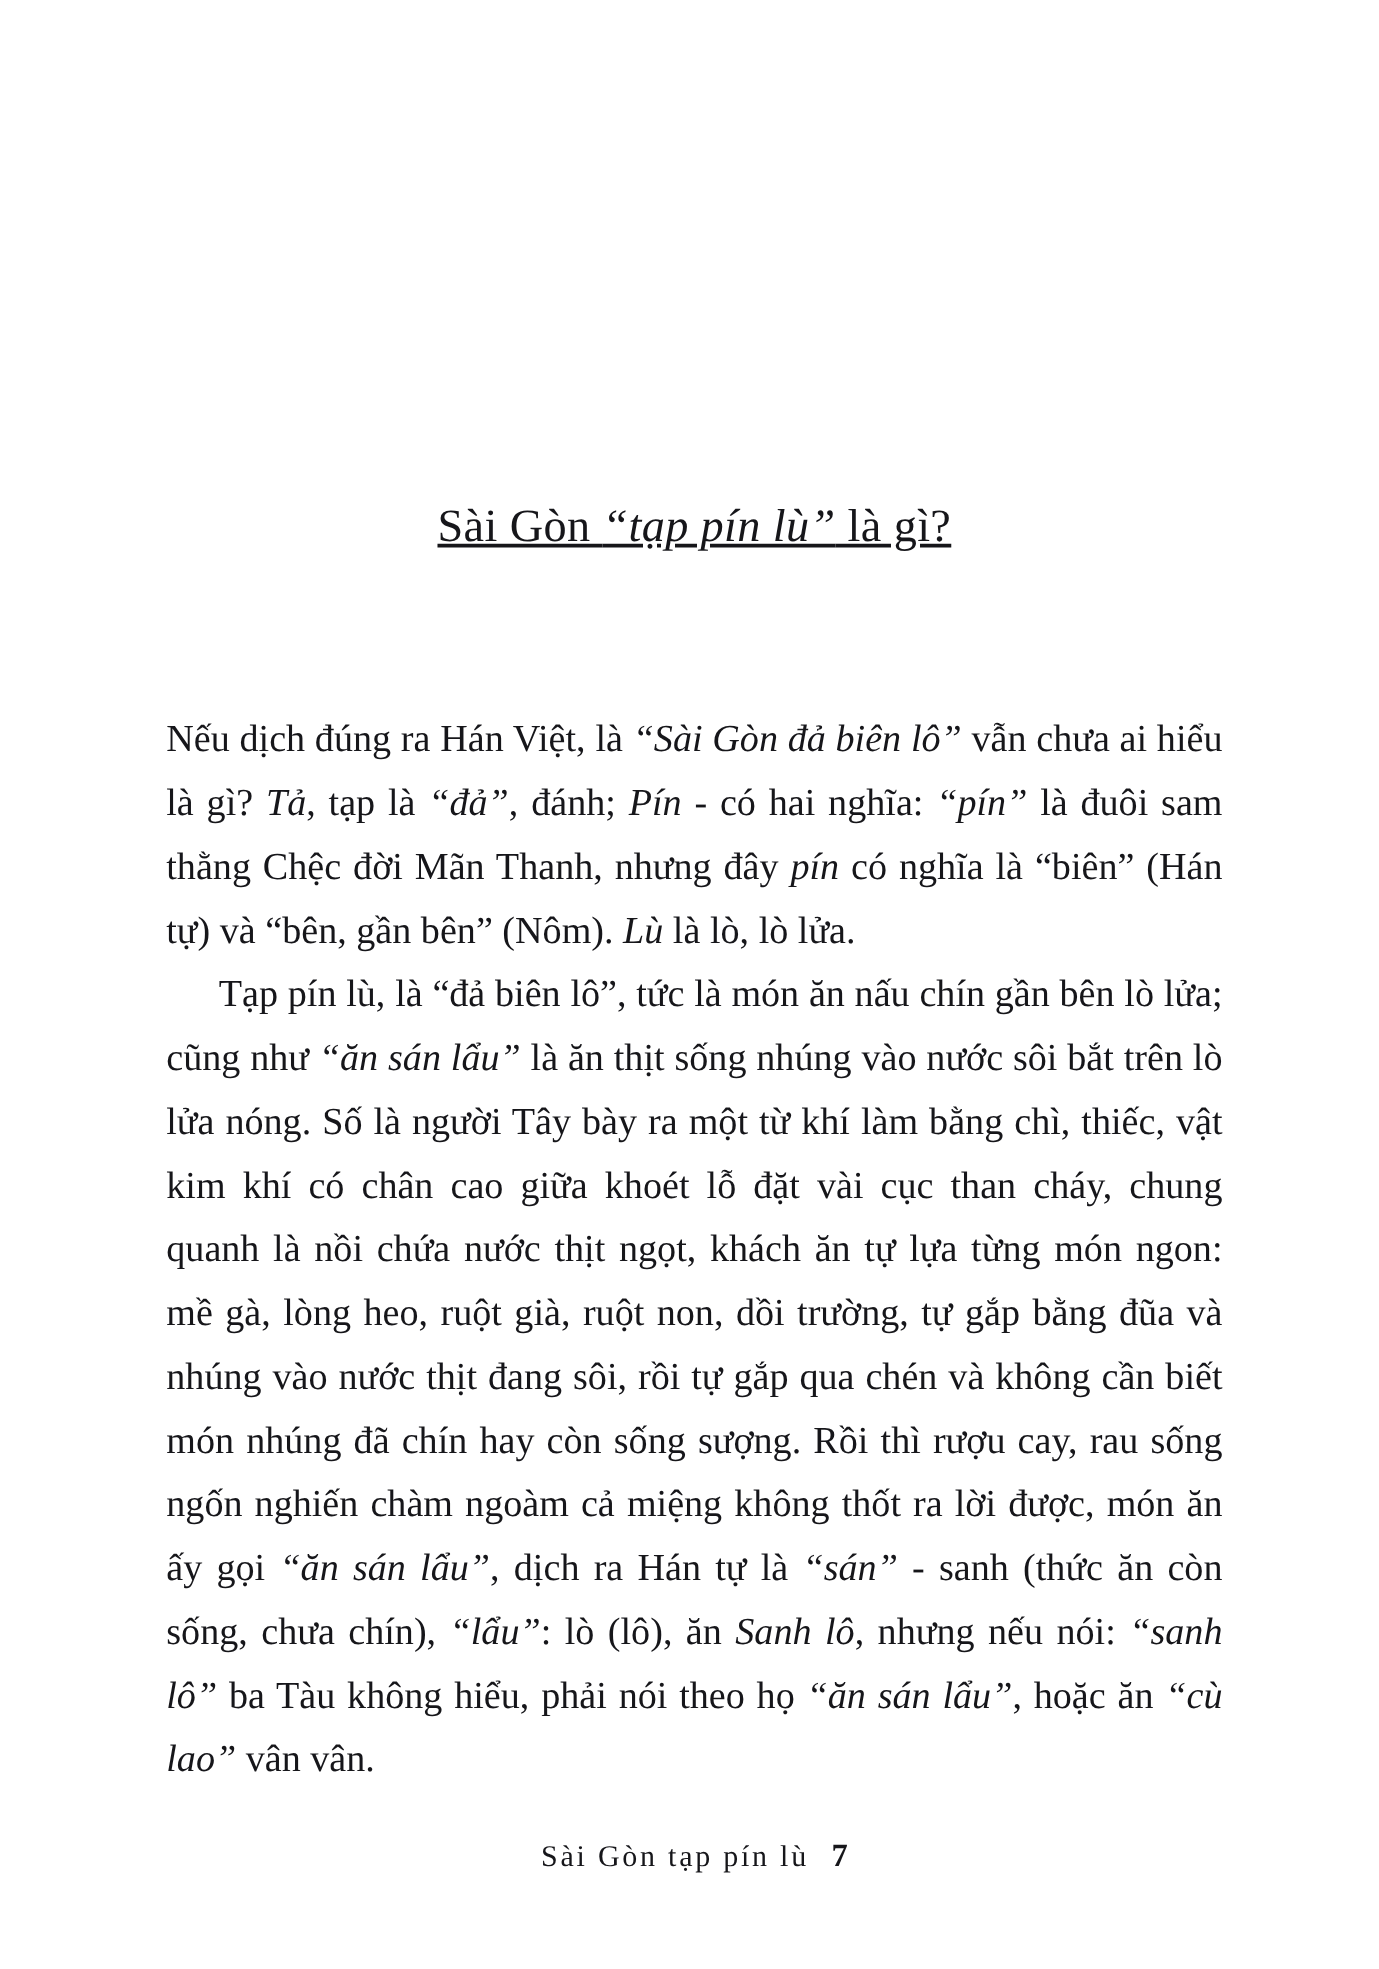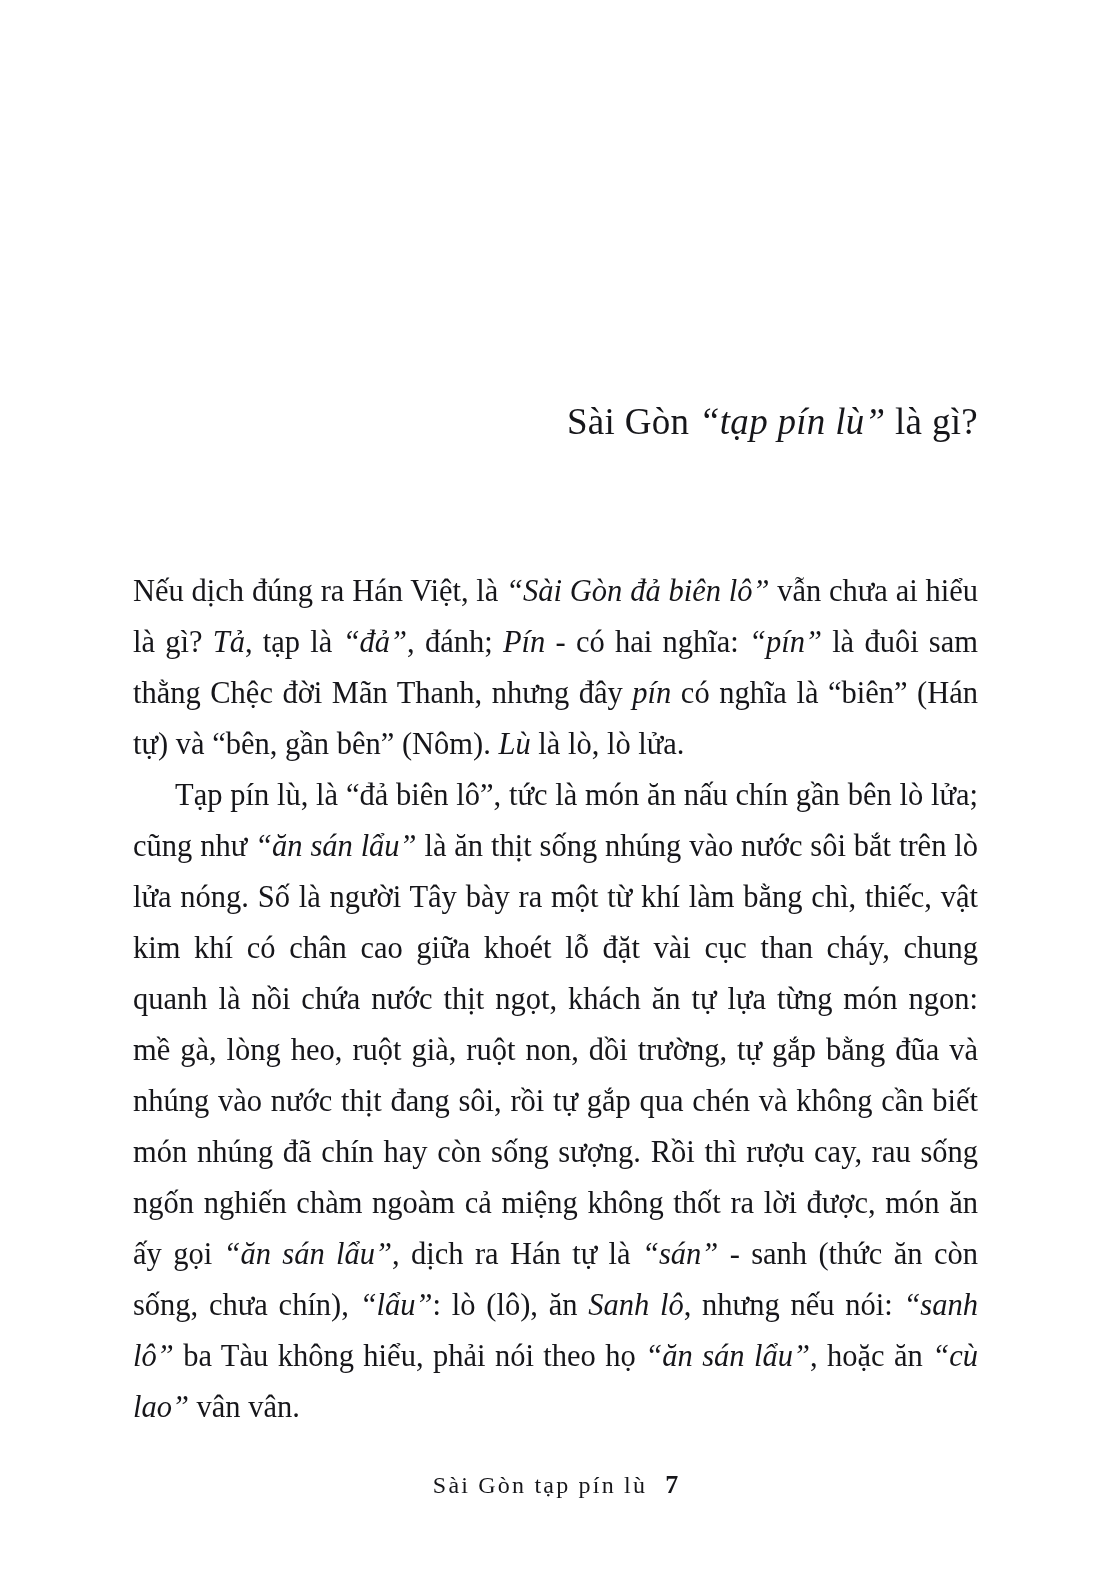--- a/index.html
+++ b/index.html
@@ -22,25 +22,26 @@
   }
   .content {
     position: absolute;
     left: 133px;
     top: 0;
     width: 845px;
   }
   .chapter-title {
     margin: 0;
     padding-top: 400px;
-    text-align: right;
+    text-align: center;
     font-size: 37px;
     font-weight: 400;
     letter-spacing: 0.3px;
     line-height: 1.2;
+    text-decoration: underline;
   }
   .chapter-title .roman {
     font-style: normal;
   }
   .chapter-title .ital {
     font-style: italic;
   }
   .body-text {
     margin: 0;
     padding-top: 122px;

